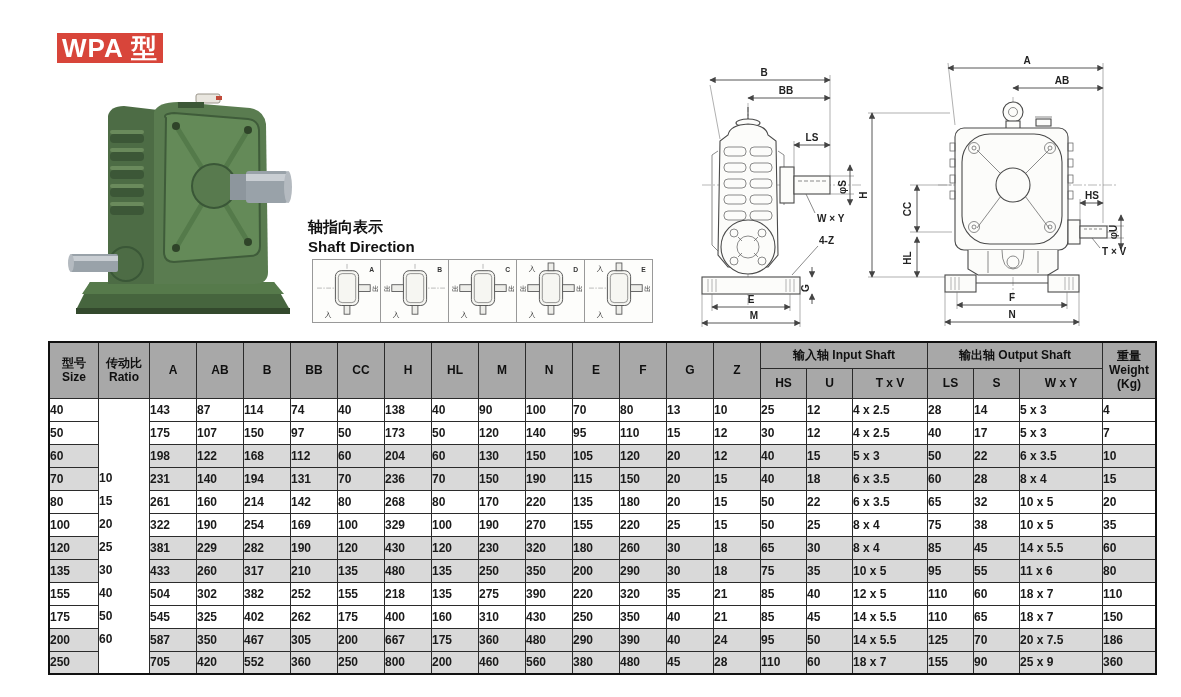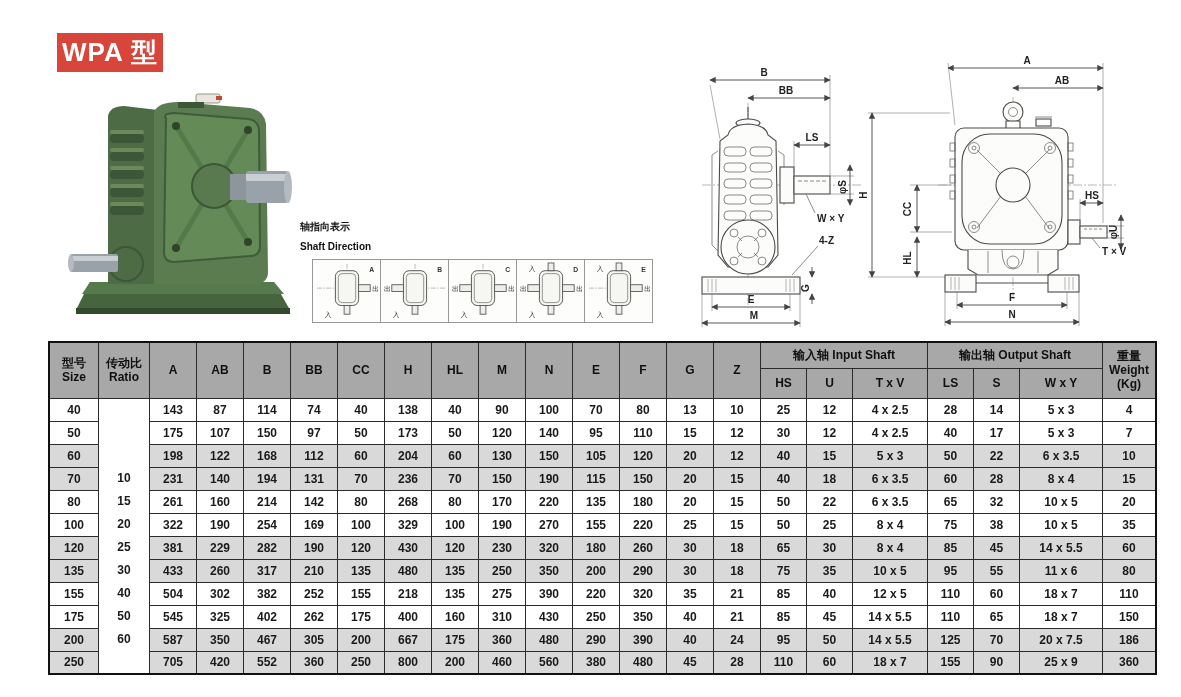--- a/index.html
+++ b/index.html
@@ -1,28 +1,28 @@
 <!DOCTYPE html>
 <html><head>
 <meta charset="utf-8">
 <style>
   html,body{margin:0;padding:0;background:#fff;}
   #canvas{position:relative;width:1181px;height:697px;background:#ffffff;overflow:hidden;
           font-family:"Liberation Sans",sans-serif;color:#1a1a1a;}
 
   
-  .badge{position:absolute;left:57px;top:33px;width:106px;height:39px;background:#d8453a;
+  .badge{position:absolute;left:57px;top:33px;width:106px;height:30px;background:#d8453a;
          color:#fff;font-size:26px;font-weight:bold;display:flex;align-items:center;justify-content:center;
          letter-spacing:1px;}
 
   
   .photo{position:absolute;left:62px;top:86px;}
 
   
-  .sd-title{position:absolute;left:300px;top:217px;font-size:10px;font-weight:bold;line-height:20px;color:#111;}
+  .sd-title{position:absolute;left:308px;top:217px;font-size:15px;font-weight:bold;line-height:20px;color:#111;}
   .sd-row{position:absolute;left:312px;top:259px;display:flex;}
   .sd-cell{width:67px;height:62px;border:1px solid #999;margin-left:-1px;background:#fdfdfb;
            display:flex;align-items:center;justify-content:center;}
   .sd-cell:first-child{margin-left:0;}
   .sd-cl{stroke:#8a8a8a;stroke-width:0.6;stroke-dasharray:5 1.5 1.5 1.5;}
   .sd-bd{fill:#f6f6f2;stroke:#555;stroke-width:1;}
   .sd-bd2{fill:none;stroke:#666;stroke-width:0.7;}
   .sd-sh{fill:#eeeeea;stroke:#555;stroke-width:0.9;}
   .sd-lb{font:bold 7px "Liberation Sans",sans-serif;fill:#333;}
   .sd-io{font:7px "Liberation Sans",sans-serif;fill:#333;}
@@ -33,21 +33,21 @@
   .olf{stroke:#4a4a4a;stroke-width:1.1;fill:#fcfcfa;}
   .thin{stroke:#5a5a5a;stroke-width:0.7;fill:none;}
   .cl2{stroke:#9a9a9a;stroke-width:0.7;stroke-dasharray:9 2 2 2;fill:none;}
   .dl{stroke:#444;stroke-width:0.9;fill:none;}
   .el{stroke:#7a7a7a;stroke-width:0.6;}
   .ht{stroke:#6a6a6a;stroke-width:0.5;}
   .dim{font:600 10px "Liberation Sans",sans-serif;fill:#222;}
 
   
   .spec{position:absolute;left:48px;top:341px;border-collapse:collapse;table-layout:fixed;
-        font-size:12px;font-weight:bold;text-align:center;}
+        font-size:12px;font-weight:bold;}
   .spec th,.spec td{border:1px solid #2b2b2b;padding:0;}
   .spec{border:2px solid #111;}
   .spec th{background:#a8a8a8;color:#101010;font-size:12px;line-height:14px;}
   .spec thead tr:first-child{height:26px;}
   .spec thead tr:last-child{height:30px;}
   .spec tbody tr{height:23px;background:#fff;padding-left:36px;}
   .spec tbody tr.shaded td{background:#d9d9d9;}
   .spec td.ratio-cell{background:#fff !important;vertical-align:middle;}
   .ratio-cell div{height:23px;line-height:23px;}
   .w-size{width:48px;} .w-ratio{width:50px;} .w-dim{width:46px;}

